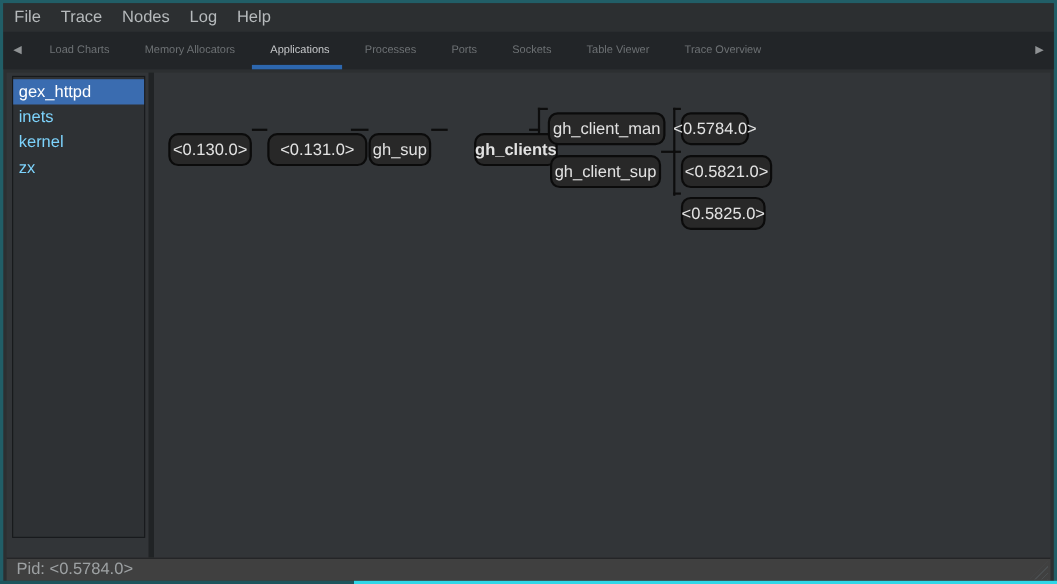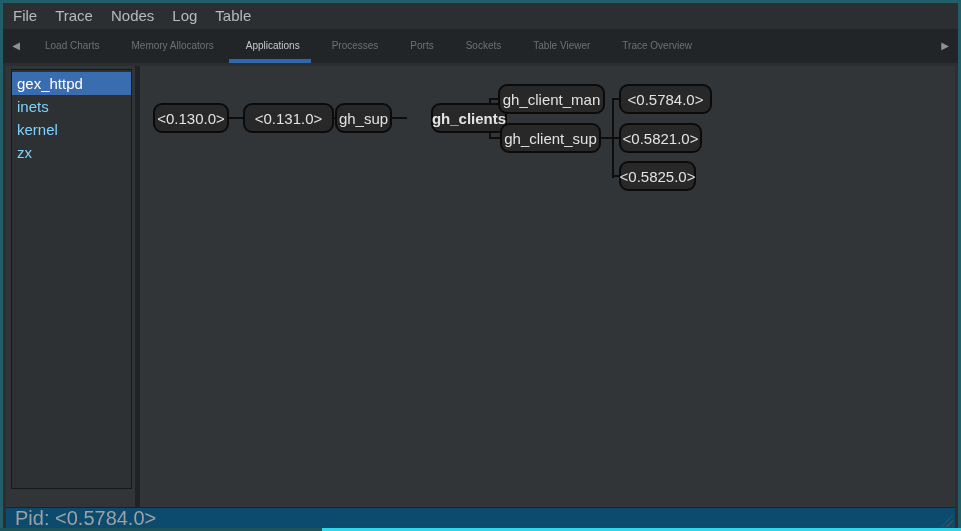--- a/index.html
+++ b/index.html
@@ -63,27 +63,27 @@
     position:absolute; left:129px; top:0; bottom:0; width:5px;
     background:#202325;
   }
   .tree-layer { position:absolute; inset:0; }
   .edge { position:absolute; background:#0d0d0d; }
   .node {
     position:absolute; height:30px;
     background:#282828; border:2px solid #0b0b0b; border-radius:9px;
     color:#e2e2e2; font-size:15px;
     display:flex; align-items:center; justify-content:center;
-    white-space:nowrap; padding:0 4px;
+    white-space:nowrap; padding:0 4px;margin-top:18px;
   }
   
   .statusbar {
     position:absolute; left:3px; right:3px; bottom:3px; height:21px;
-    background:#0c4a6e; border-top:1px solid #1e2022;
-    color:#9da1a3; font-size:20px; line-height:20px;
+    background:#404040; border-top:1px solid #1e2022;
+    color:#9da1a3; font-size:15px; line-height:20px;
     padding-left:9px;
   }
   .resize-grip {
     position:absolute; right:2px; bottom:1px; width:17px; height:17px;
     background:repeating-linear-gradient(135deg, transparent 0 3px, #4a4e50 3px 4px);
     clip-path:polygon(100% 0, 100% 100%, 0 100%);
   }
   
   .bottom-edge {
     position:absolute; left:0; right:0; bottom:0; height:3px;
@@ -93,21 +93,21 @@
 </head>
 <body>
 
 <div class="window">
 
   <div class="menubar">
       <div class="menu-item">File</div>
       <div class="menu-item">Trace</div>
       <div class="menu-item">Nodes</div>
       <div class="menu-item">Log</div>
-      <div class="menu-item">Table</div>
+      <div class="menu-item">Help</div>
     </div>
 
   <div class="tabbar">
     <div class="tab-scroll">◀</div>
     <div class="tabs-host" style="display:flex;align-items:center;height:34px;">
         <div class="tab">Load Charts</div>
         <div class="tab">Memory Allocators</div>
         <div class="tab active">Applications</div>
         <div class="tab">Processes</div>
         <div class="tab">Ports</div>
@@ -138,21 +138,21 @@
         <div class="edge" style="left: 606px; top: 32px; width: 2px; height: 80px;"></div>
         <div class="edge" style="left: 606px; top: 32px; width: 7px; height: 2px;"></div>
         <div class="edge" style="left: 606px; top: 71px; width: 7px; height: 2px;"></div>
         <div class="edge" style="left: 606px; top: 109px; width: 7px; height: 2px;"></div>
         <div class="node" style="left: 147px; top: 37px; width: 76px;">&lt;0.130.0&gt;</div>
         <div class="node" style="left: 237px; top: 37px; width: 91px;">&lt;0.131.0&gt;</div>
         <div class="node" style="left: 329px; top: 37px; width: 57px;">gh_sup</div>
         <div class="node" style="left: 425px; top: 37px; width: 76px; font-weight: bold;">gh_clients</div>
         <div class="node" style="left: 492px; top: 18px; width: 107px;">gh_client_man</div>
         <div class="node" style="left: 494px; top: 57px; width: 101px;">gh_client_sup</div>
-        <div class="node" style="left: 613px; top: 18px; width: 93px;">&lt;0.5784.0&gt;</div>
+        <div class="node" style="left: 613px; top: 18px; width: 62px;">&lt;0.5784.0&gt;</div>
         <div class="node" style="left: 613px; top: 57px; width: 83px;">&lt;0.5821.0&gt;</div>
         <div class="node" style="left: 613px; top: 95px; width: 77px;">&lt;0.5825.0&gt;</div>
       </div>
   </div>
 
   <div class="statusbar">
     <span>Pid: &lt;0.5784.0&gt;</span>
     <div class="resize-grip"></div>
   </div>
 

